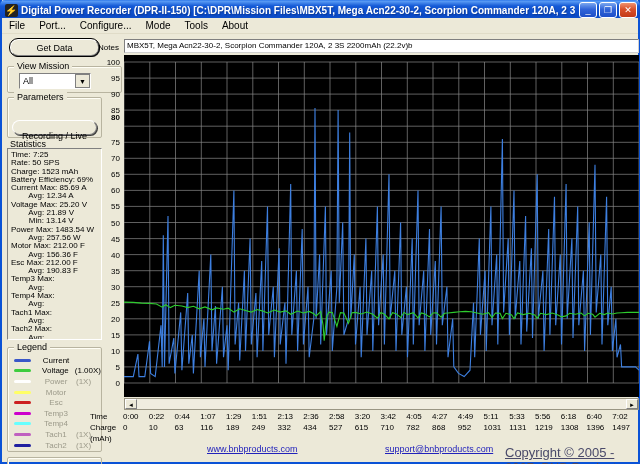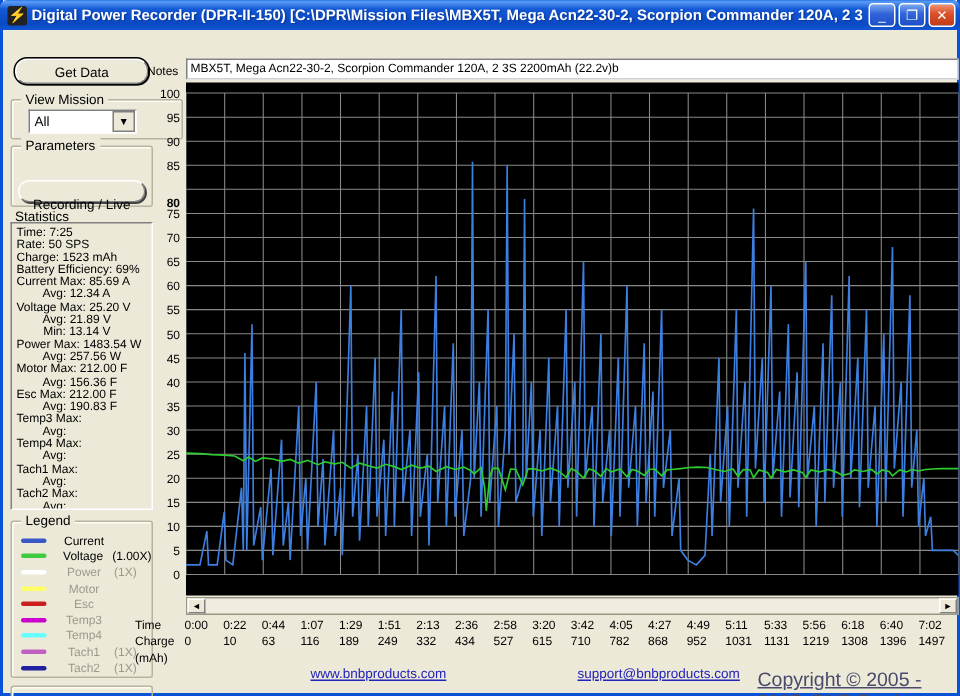--- a/index.html
+++ b/index.html
@@ -81,20 +81,28 @@
   <div class="titlebar">
     <div class="app-icon">⚡</div>
     <div class="title-text">Digital Power Recorder (DPR-II-150) [C:\DPR\Mission Files\MBX5T, Mega Acn22-30-2, Scorpion Commander 120A, 2 3S 2200mAh (22.2v)b.DPR]</div>
     <div class="winbtns">
       <div class="winbtn blue">_</div>
       <div class="winbtn blue">❐</div>
       <div class="winbtn red">✕</div>
     </div>
   </div>
 
+  <div class="menubar">
+    <span class="menu-item">File</span>
+    <span class="menu-item">Port...</span>
+    <span class="menu-item">Configure...</span>
+    <span class="menu-item">Mode</span>
+    <span class="menu-item">Tools</span>
+    <span class="menu-item">About</span>
+  </div>
 
   <div class="btn default" style="left:8px; top:39px; width:89px; height:17px; padding-top:3px;">Get Data</div>
 
   <div class="groupbox" style="left:5px; top:66px; width:115px; height:27px;">
     <span class="caption">View Mission</span>
     <div class="combo" style="top:6px;">
       <span class="val">All</span>
       <span class="drop">▼</span>
     </div>
   </div>
@@ -195,21 +203,21 @@
       <span style="left: 98px; top: 282.7px;">30</span>
       <span style="left: 98px; top: 266.65px;">35</span>
       <span style="left: 98px; top: 250.6px;">40</span>
       <span style="left: 98px; top: 234.55px;">45</span>
       <span style="left: 98px; top: 218.5px;">50</span>
       <span style="left: 98px; top: 202.45px;">55</span>
       <span style="left: 98px; top: 186.4px;">60</span>
       <span style="left: 98px; top: 170.35px;">65</span>
       <span style="left: 98px; top: 154.3px;">70</span>
       <span style="left: 98px; top: 138.25px;">75</span>
-      <span style="left: 98px; top: 131px; font-weight: bold;">80</span>
+      <span style="left: 98px; top: 113px; font-weight: bold;">80</span>
       <span style="left: 98px; top: 106.15px;">85</span>
       <span style="left: 98px; top: 90.1px;">90</span>
       <span style="left: 98px; top: 74.05px;">95</span>
       <span style="left: 98px; top: 58px;">100</span>
     </div>
   <div id="chart">
     <svg id="chart-svg" width="515" height="342" xmlns="http://www.w3.org/2000/svg">
         <line x1="0" x2="515" y1="328.0" y2="328.0" stroke="#8a8a8a" stroke-width="0.7"></line>
         <line x1="0" x2="515" y1="311.9" y2="311.9" stroke="#8a8a8a" stroke-width="0.7"></line>
         <line x1="0" x2="515" y1="295.9" y2="295.9" stroke="#8a8a8a" stroke-width="0.7"></line>

